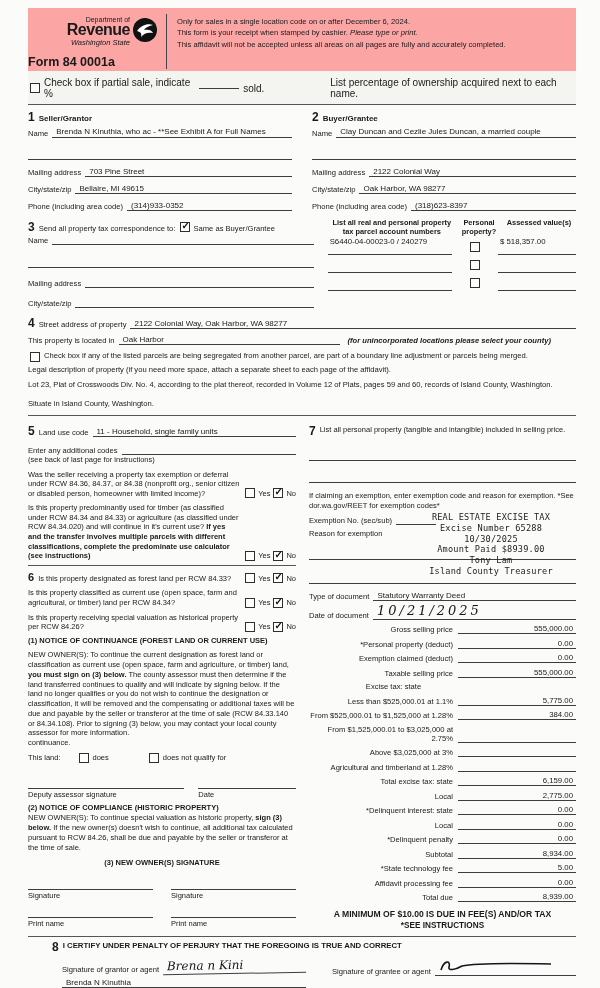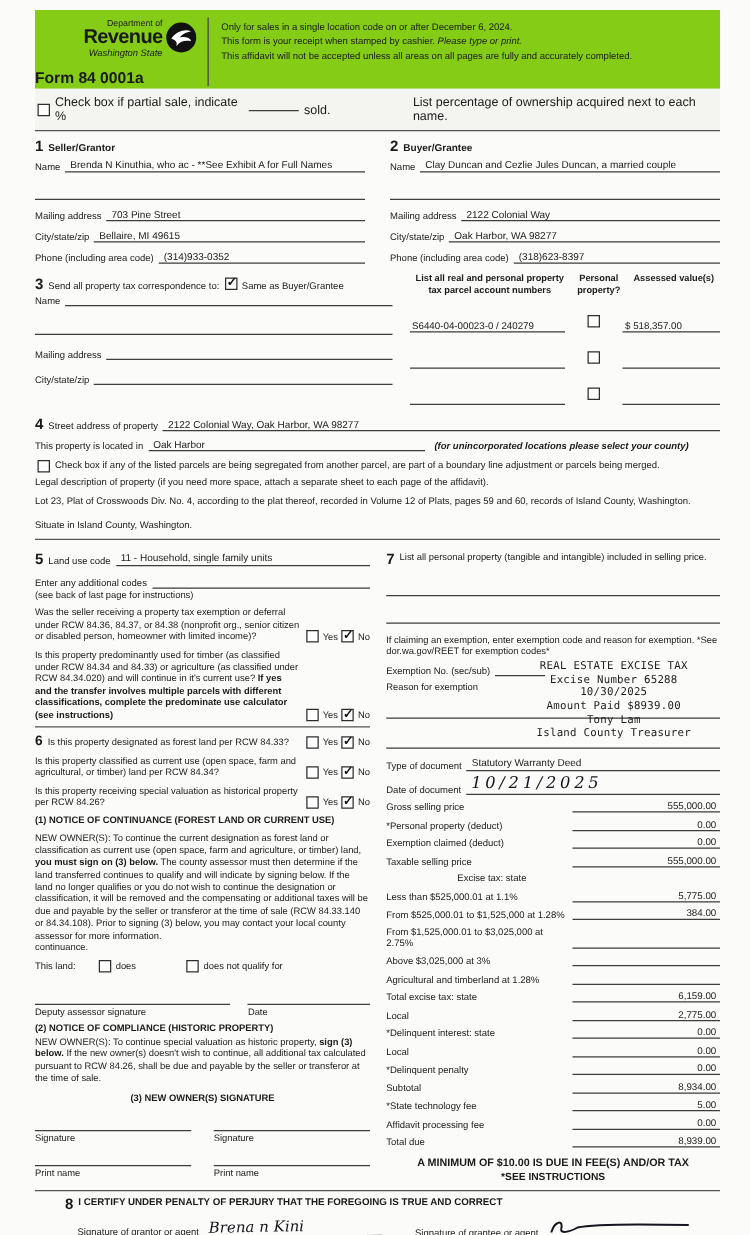--- a/index.html
+++ b/index.html
@@ -1,21 +1,21 @@
 <!DOCTYPE html>
 <html><head>
 <meta charset="utf-8">
 <style>
   html,body{margin:0;padding:0;background:#e8e8e6;}
   .page{width:600px;height:988px;background:#fbfbf9;position:relative;overflow:hidden;
         font-family:"Liberation Sans",sans-serif;color:#1a1a1a;box-sizing:border-box;
         padding:8px 24px 0 28px;}
   .sect{border-top:1px solid #555;}
   
-  .hdr{display:flex;align-items:stretch;padding:6px 0 2px 0;background:#84cc16;}
+  .hdr{display:flex;align-items:stretch;padding:6px 0 2px 0;background:#fca5a5;}
   .logo{width:132px;flex:none;padding-top:2px;}
   .logo-top{display:flex;justify-content:flex-end;align-items:flex-start;padding-right:2px;}
   .logo-txt{text-align:right;margin-right:2px;}
   .dept{font-size:7px;}
   .rev{font-weight:bold;font-size:16px;letter-spacing:-0.5px;line-height:0.9;}
   .wast{font-size:7.5px;font-style:italic;margin-top:1px;}
   .swirl{width:26px;height:26px;flex:none;margin-top:1px;}
   .formno{font-weight:bold;font-size:12.5px;margin-top:8px;}
   .titleblk{border-left:1.5px solid #444;padding-left:10px;margin-left:6px;flex:1;}
   .title{font-weight:bold;font-size:18.5px;letter-spacing:-0.3px;line-height:1;}
@@ -34,21 +34,21 @@
   .cols2{display:flex;gap:20px;padding:4px 0 6px 0;}
   .col{flex:1;min-width:0;}
   .secthead{display:flex;align-items:flex-end;margin:2px 0 4px 0;}
   .secthead .t{font-weight:bold;font-size:8px;}
   .frow{display:flex;align-items:flex-end;margin-top:7px;}
   
   .s3wrap{display:flex;gap:14px;padding:2px 0 6px 0;}
   .s3left{flex:1.15;}
   .s3right{flex:1;}
   .ptab-h{display:flex;font-size:7.4px;font-weight:bold;text-align:center;line-height:1.2;}
-  .ptab-r{display:flex;align-items:flex-end;margin-top:11px;}
+  .ptab-r{display:flex;margin-top:0;}
   .pc1{flex:1;}
   .pc2{width:46px;flex:none;text-align:center;}
   .pc3{width:74px;flex:none;text-align:center;}
   .pline{border-bottom:1px solid #3d3d3d;font-size:7.8px;min-height:9px;padding:0 2px;text-align:left;}
   
   .s4{padding:3px 0 6px 0;}
   .para{font-size:7.6px;line-height:1.3;margin-top:3px;}
   
   .main{display:flex;gap:13px;padding-top:4px;}
   .mleft{width:268px;flex:none;}
@@ -64,21 +64,21 @@
   .sig2{display:flex;gap:18px;margin-top:10px;}
   .sig2 .c{flex:1;}
   .sigline{border-bottom:1px solid #3d3d3d;height:11px;}
   .siglbl{font-size:7.5px;margin-top:1px;}
   
   .stampwrap{position:relative;}
   .stamp{position:absolute;left:84px;top:-4px;width:196px;text-align:center;
          font-family:"DejaVu Sans Mono",monospace;font-size:8.6px;line-height:1.25;
          color:#1d1d1d;letter-spacing:0.2px;white-space:nowrap;}
   .taxrow{display:flex;align-items:flex-end;margin-top:4.5px;}
-  .taxlbl{flex:1;text-align:left;font-size:7.6px;padding-right:5px;}
+  .taxlbl{flex:1;text-align:right;font-size:7.6px;padding-right:5px;}
   .taxval{width:112px;flex:none;border-bottom:1px solid #3d3d3d;text-align:right;font-size:7.8px;min-height:9px;padding:0 3px;}
   .hand{font-family:"DejaVu Serif",serif;font-style:italic;color:#14141c;}
   
   .s8{padding:4px 0 2px 0;}
   .s8cols{display:flex;gap:26px;}
   .s8c{flex:1;min-width:0;}
 </style>
 </head>
 <body>
 

